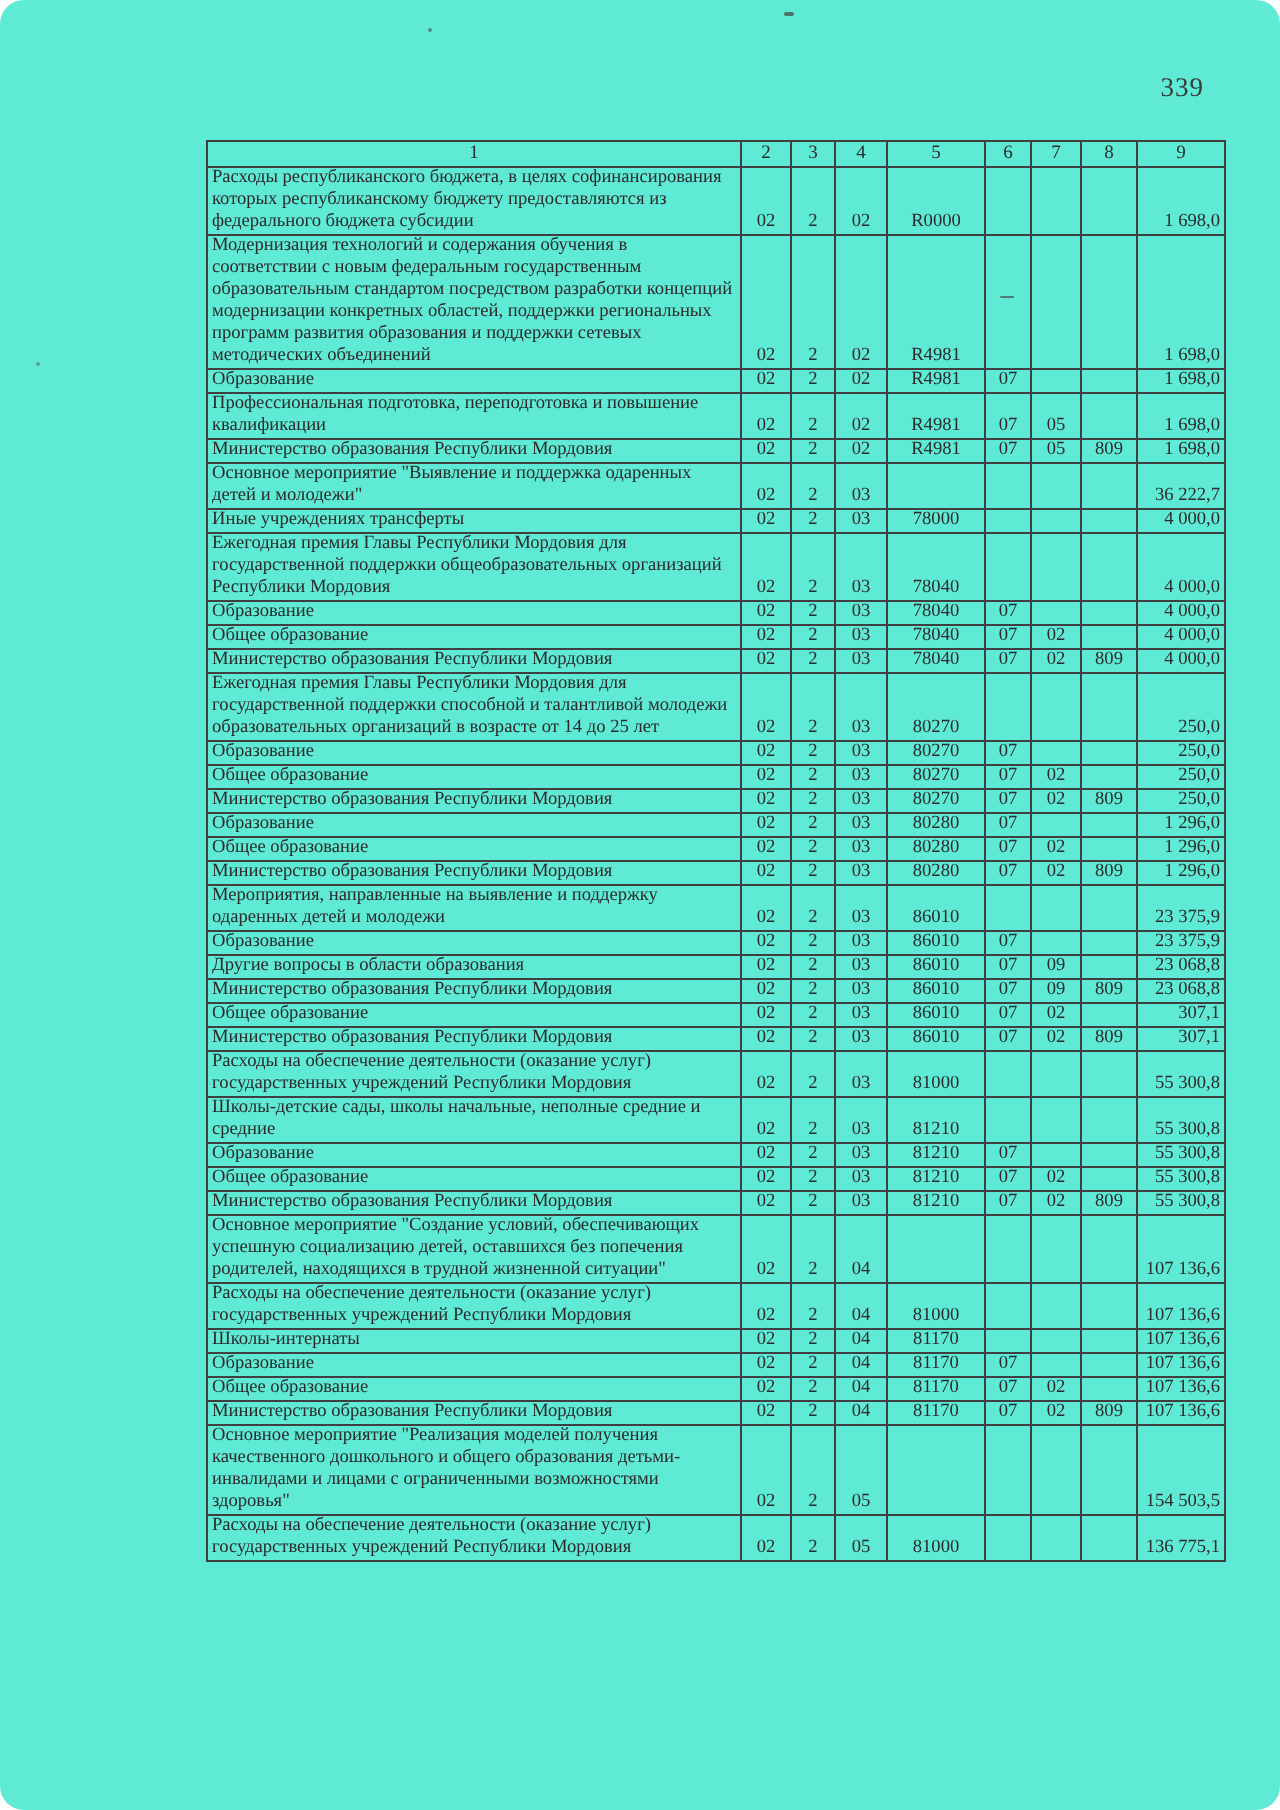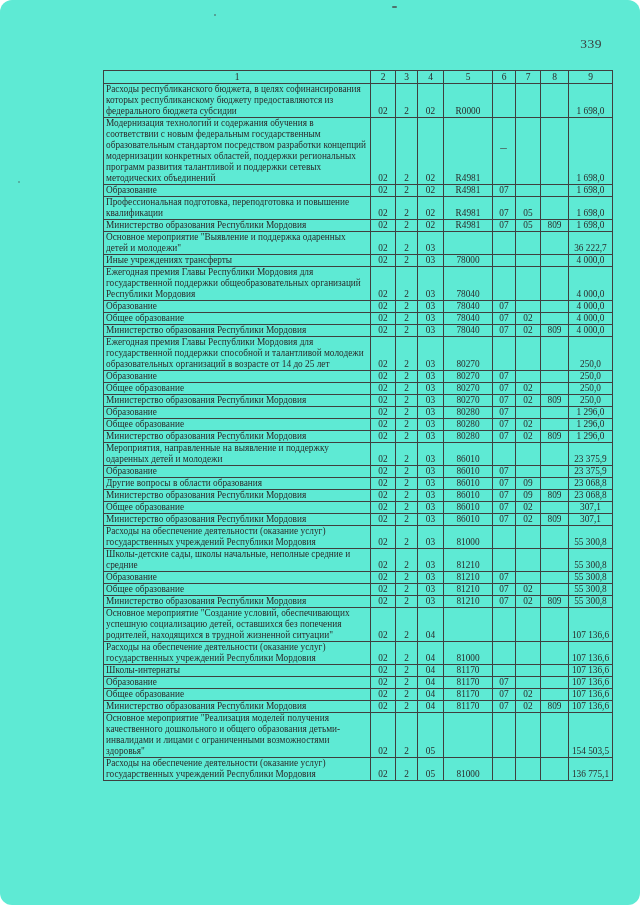--- a/index.html
+++ b/index.html
@@ -48,21 +48,21 @@
     text-align: left;
     vertical-align: bottom;
     padding-left: 3px;
     padding-right: 3px;
   }
   td.c-code {
     text-align: center;
     vertical-align: bottom;
   }
   td.c-amount {
-    text-align: center;
+    text-align: right;
     vertical-align: bottom;
     padding-right: 4px;
   }
   
   .speck { position: absolute; background: #4a4a4a; border-radius: 1px; }
   .speck-a { left: 214px; top: 14px; width: 2px; height: 2px; opacity: .6; }
   .speck-b { left: 392px; top: 6px;  width: 5px; height: 2px; opacity: .75; }
   .speck-c { left: 18px;  top: 181px; width: 2px; height: 2px; opacity: .45; }
   .speck-d { left: 500px; top: 148px; width: 7px; height: 1px; opacity: .7; }
 </style>
@@ -103,21 +103,21 @@
           <td class="c-code">02</td>
           <td class="c-code">2</td>
           <td class="c-code">02</td>
           <td class="c-code">R0000</td>
           <td class="c-code"></td>
           <td class="c-code"></td>
           <td class="c-code"></td>
           <td class="c-amount">1 698,0</td>
         </tr>
         <tr>
-          <td class="c-name">Модернизация технологий и содержания обучения в соответствии с новым федеральным государственным образовательным стандартом посредством разработки концепций модернизации конкретных областей, поддержки региональных программ развития талантливой и поддержки сетевых методических объединений</td>
+          <td class="c-name">Модернизация технологий и содержания обучения в соответствии с новым федеральным государственным образовательным стандартом посредством разработки концепций модернизации конкретных областей, поддержки региональных программ развития образования и поддержки сетевых методических объединений</td>
           <td class="c-code">02</td>
           <td class="c-code">2</td>
           <td class="c-code">02</td>
           <td class="c-code">R4981</td>
           <td class="c-code"></td>
           <td class="c-code"></td>
           <td class="c-code"></td>
           <td class="c-amount">1 698,0</td>
         </tr>
         <tr>

